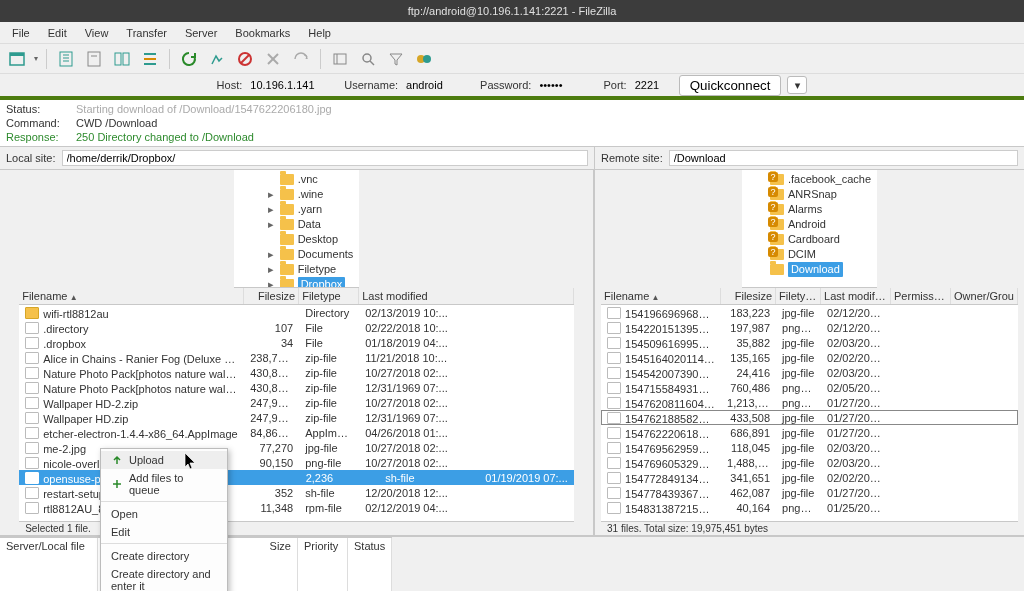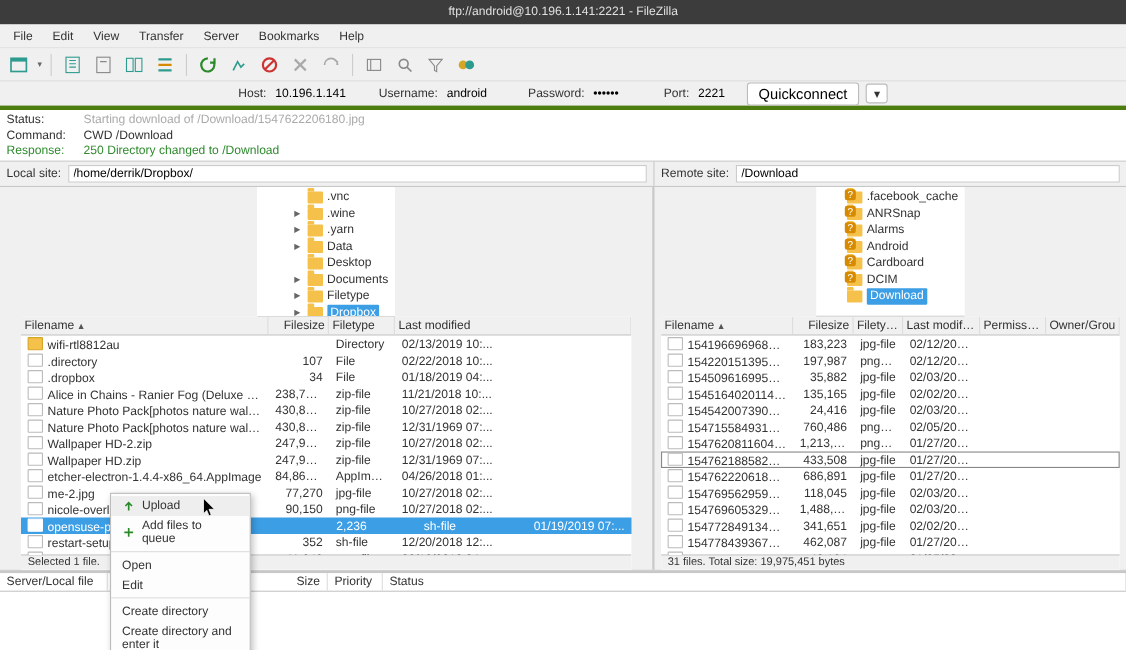--- a/index.html
+++ b/index.html
@@ -255,21 +255,20 @@
     padding:1px 6px;
     font-size:10px;
     flex:0 0 auto;
   }
   
   .bottom {
     background:var(--bg);
     border-top:1px solid var(--border);
     flex:0 0 auto;
     display:flex;
-    flex-direction:column;
   }
   .qcols {
     display:flex;
     border-top:1px solid var(--border);
     font-size:11px;
     background:#fff;
   }
   .qcols span { padding:2px 6px; border-right:1px solid #ddd;}
   .qcols .c-srv { flex:0 0 98px;}
   .qcols .c-size{ flex:0 0 200px; text-align:right;}

